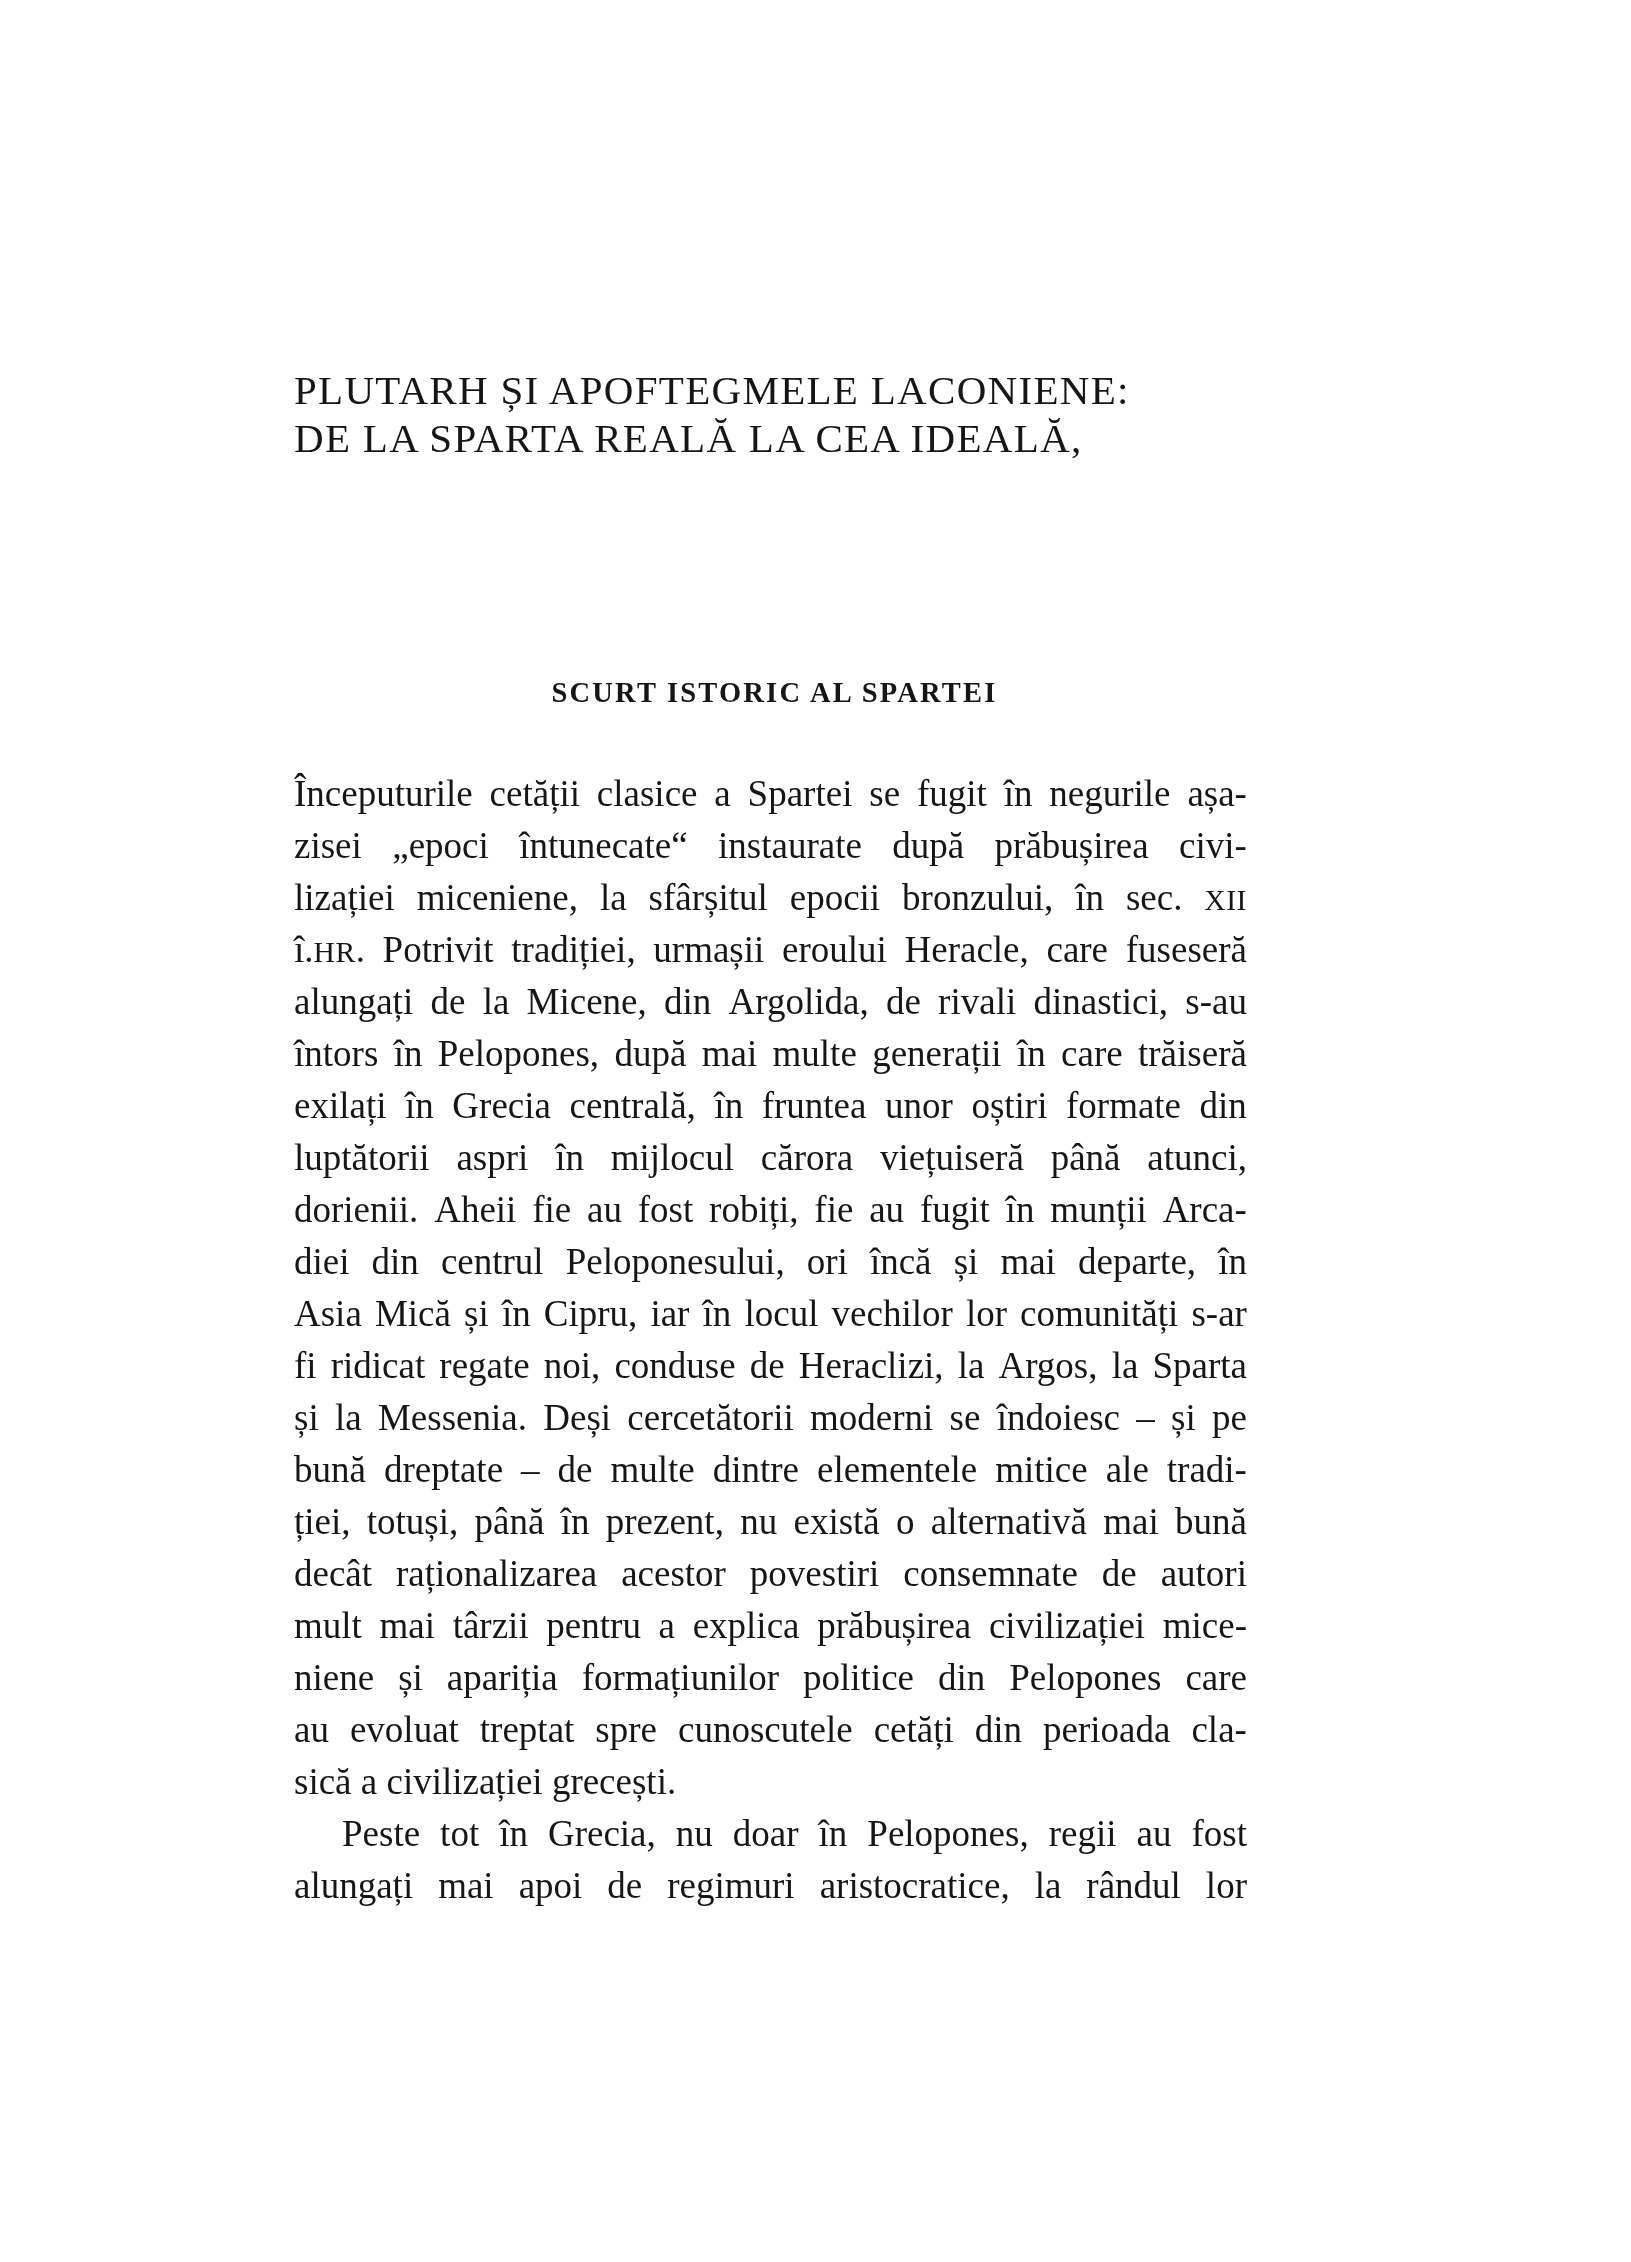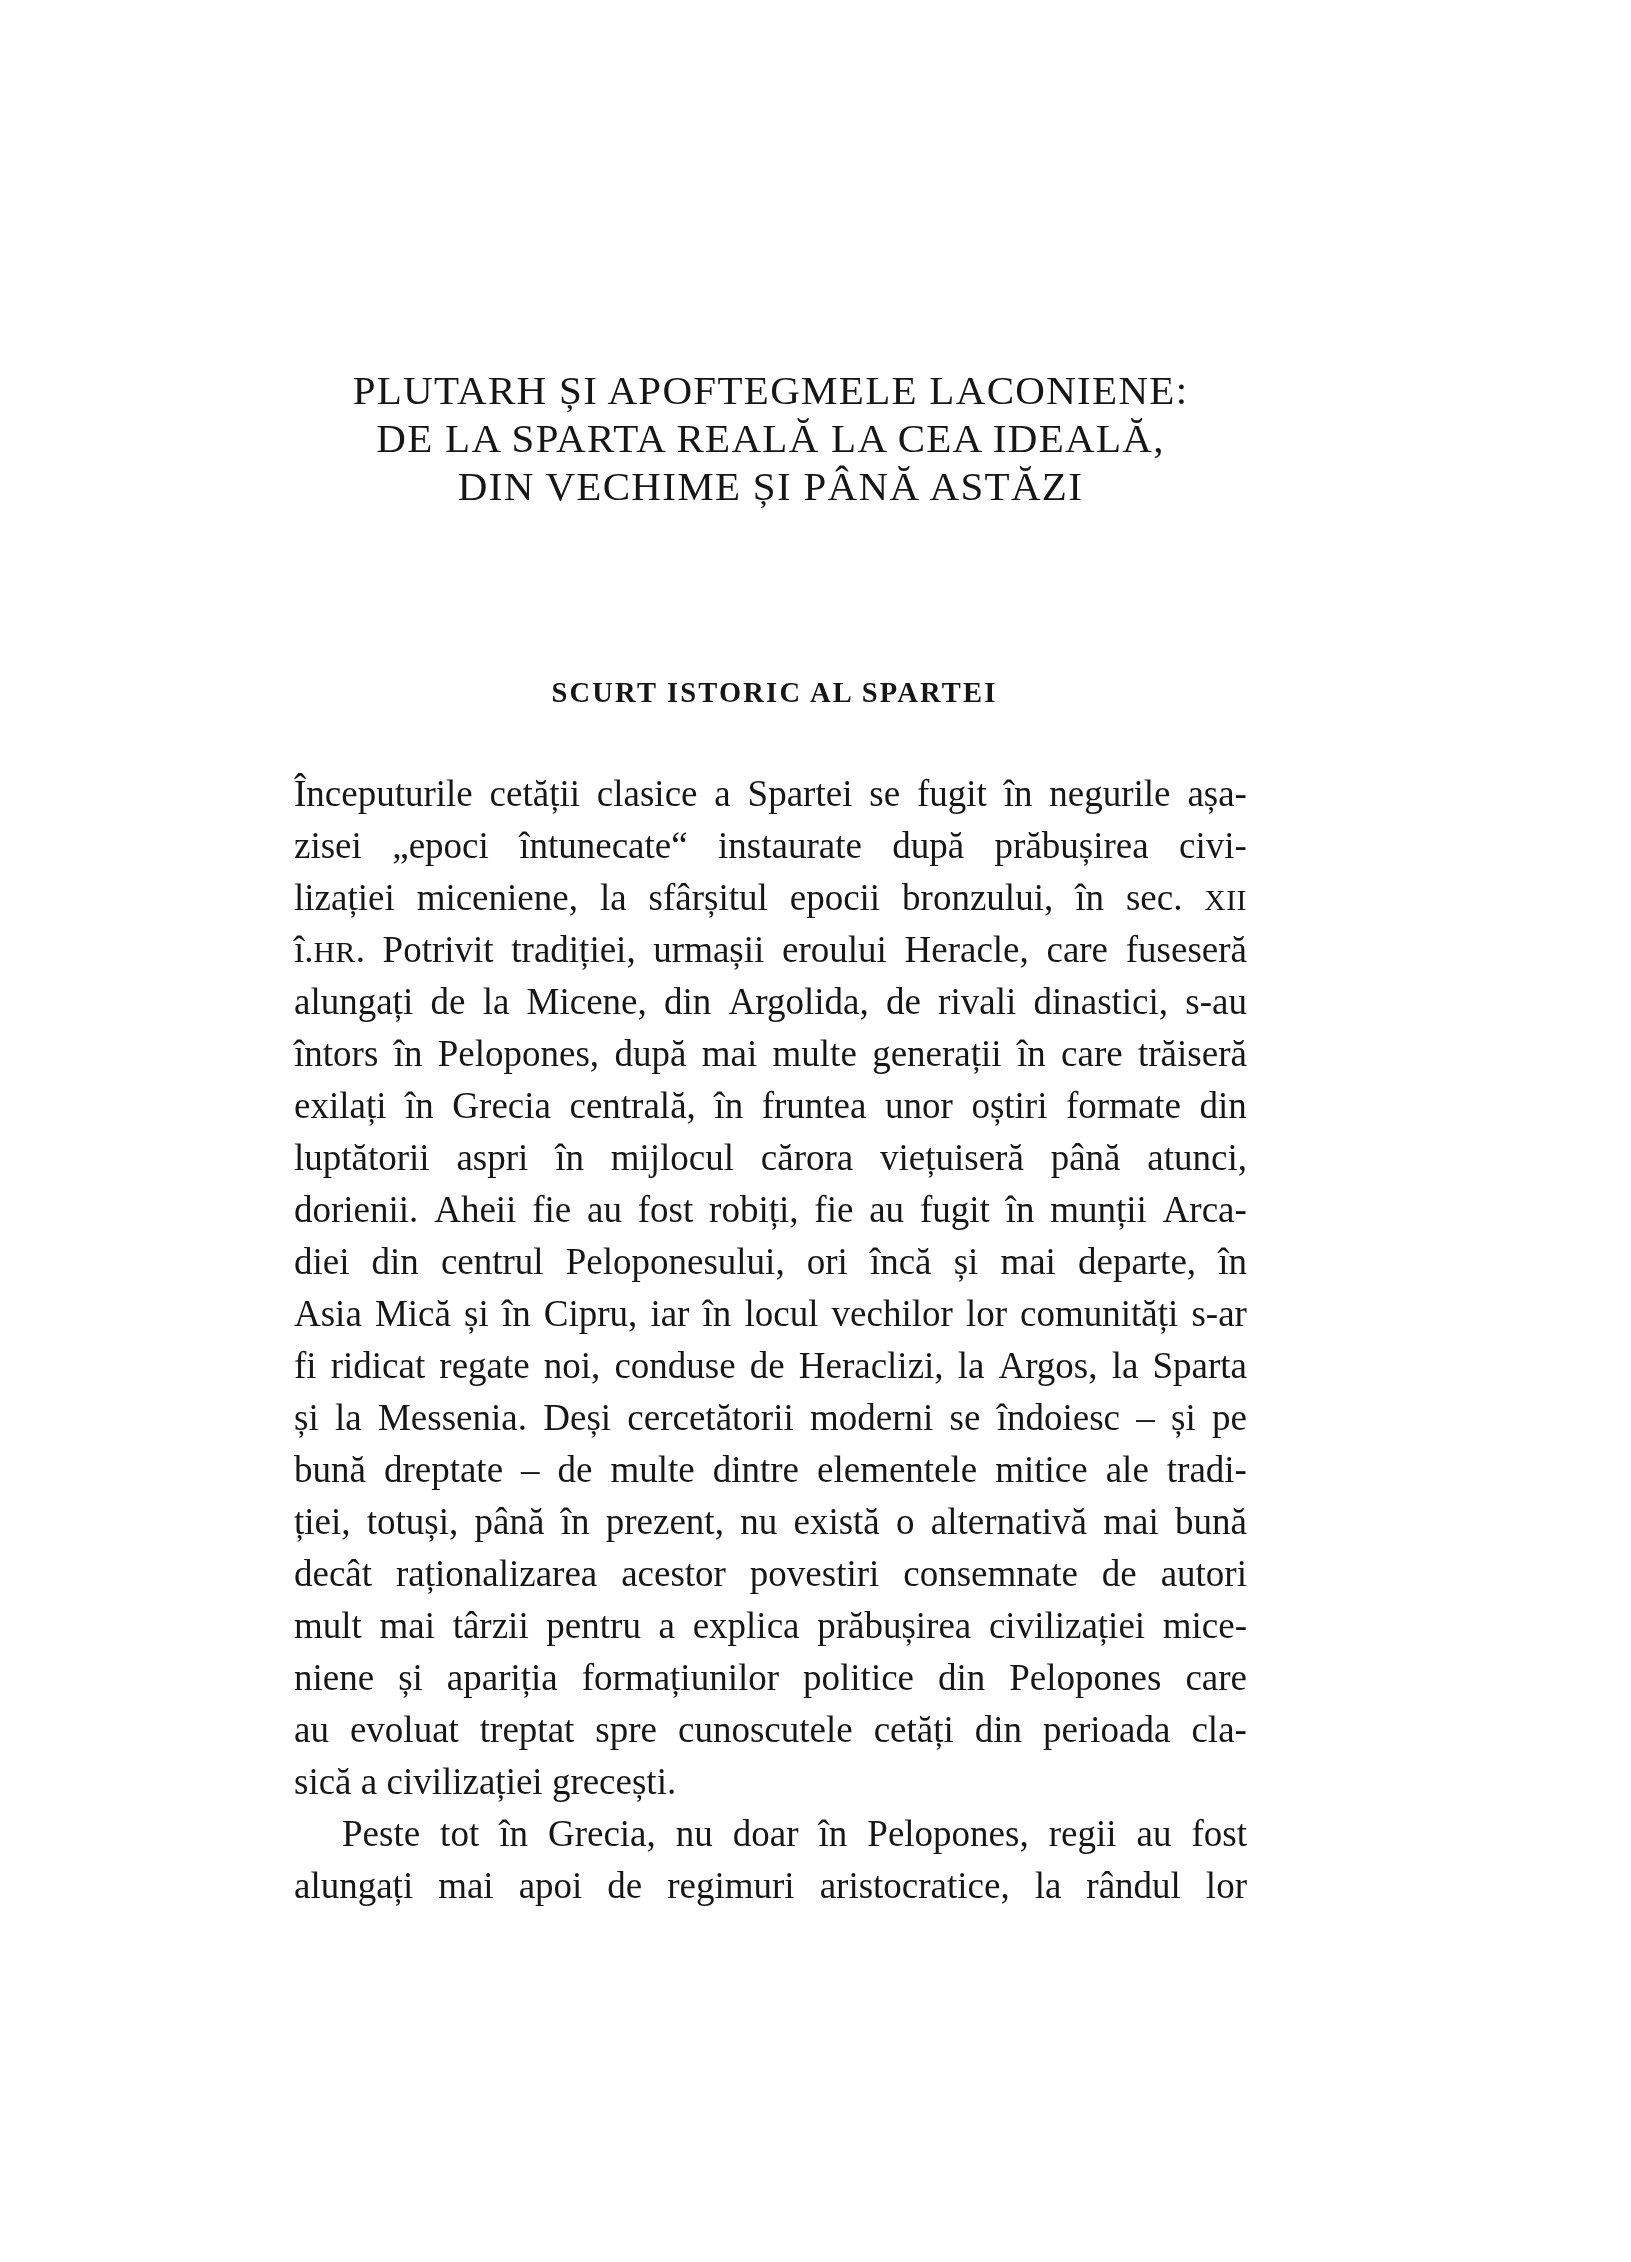--- a/index.html
+++ b/index.html
@@ -17,21 +17,21 @@
   .page {
     position: absolute;
     inset: 0;
     background: #ffffff;
   }
   .chapter-title {
     position: absolute;
     left: 294px;
     top: 366px;
     width: 953px;
-    text-align: center;
+    text-align: left;
     font-size: 41px;
     line-height: 48px;
     letter-spacing: 1.3px;
     font-weight: normal;
   }
   .title-line {
     white-space: nowrap;
   }
   .section-heading {
     position: absolute;
@@ -76,21 +76,20 @@
     letter-spacing: 0.5px;
   }
 </style>
 </head>
 <body>
 
 <div class="page">
   <header class="chapter-title" id="title">
       <div class="title-line">PLUTARH ȘI APOFTEGMELE LACONIENE:</div>
       <div class="title-line">DE LA SPARTA REALĂ LA CEA IDEALĂ,</div>
-      <div class="title-line">DIN VECHIME ȘI PÂNĂ ASTĂZI</div>
     </header>
   <h2 class="section-heading">SCURT ISTORIC AL SPARTEI</h2>
   <main class="body-text" id="body">
       <div class="paragraph">
         <div class="bline">
           <span class="w">Începuturile</span> 
           <span class="w">cetății</span> 
           <span class="w">clasice</span> 
           <span class="w">a</span> 
           <span class="w">Spartei</span> 

